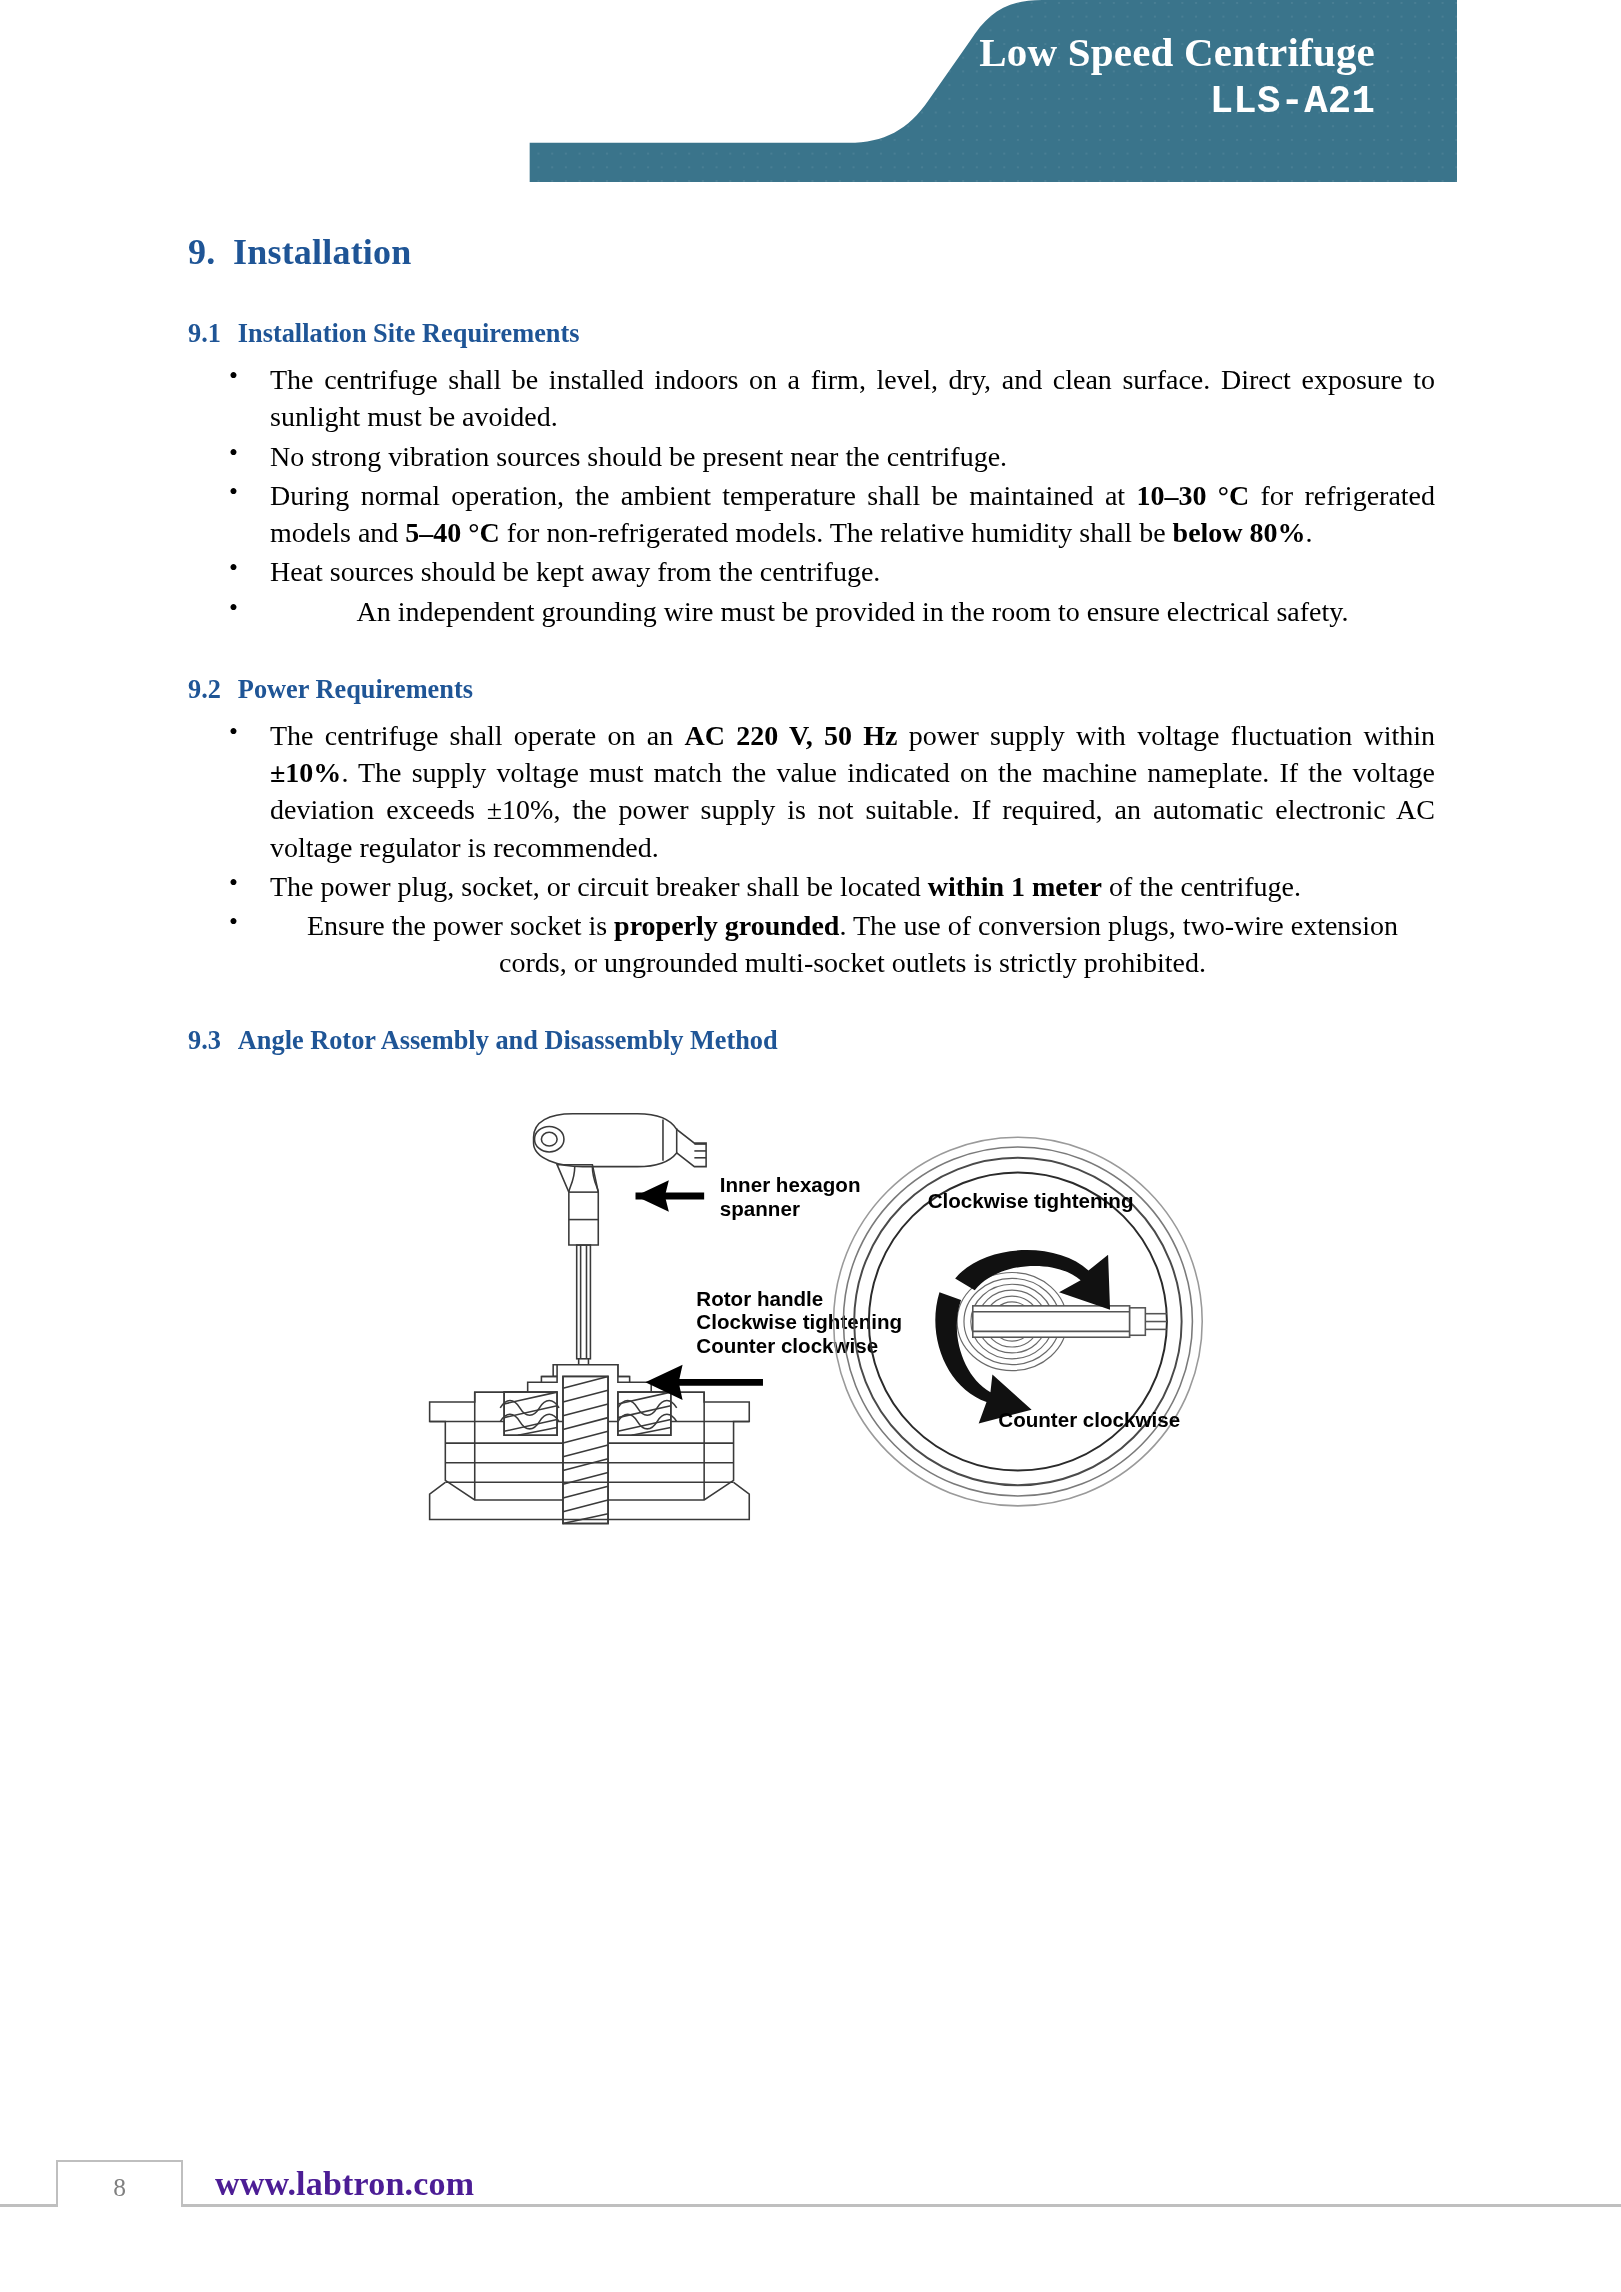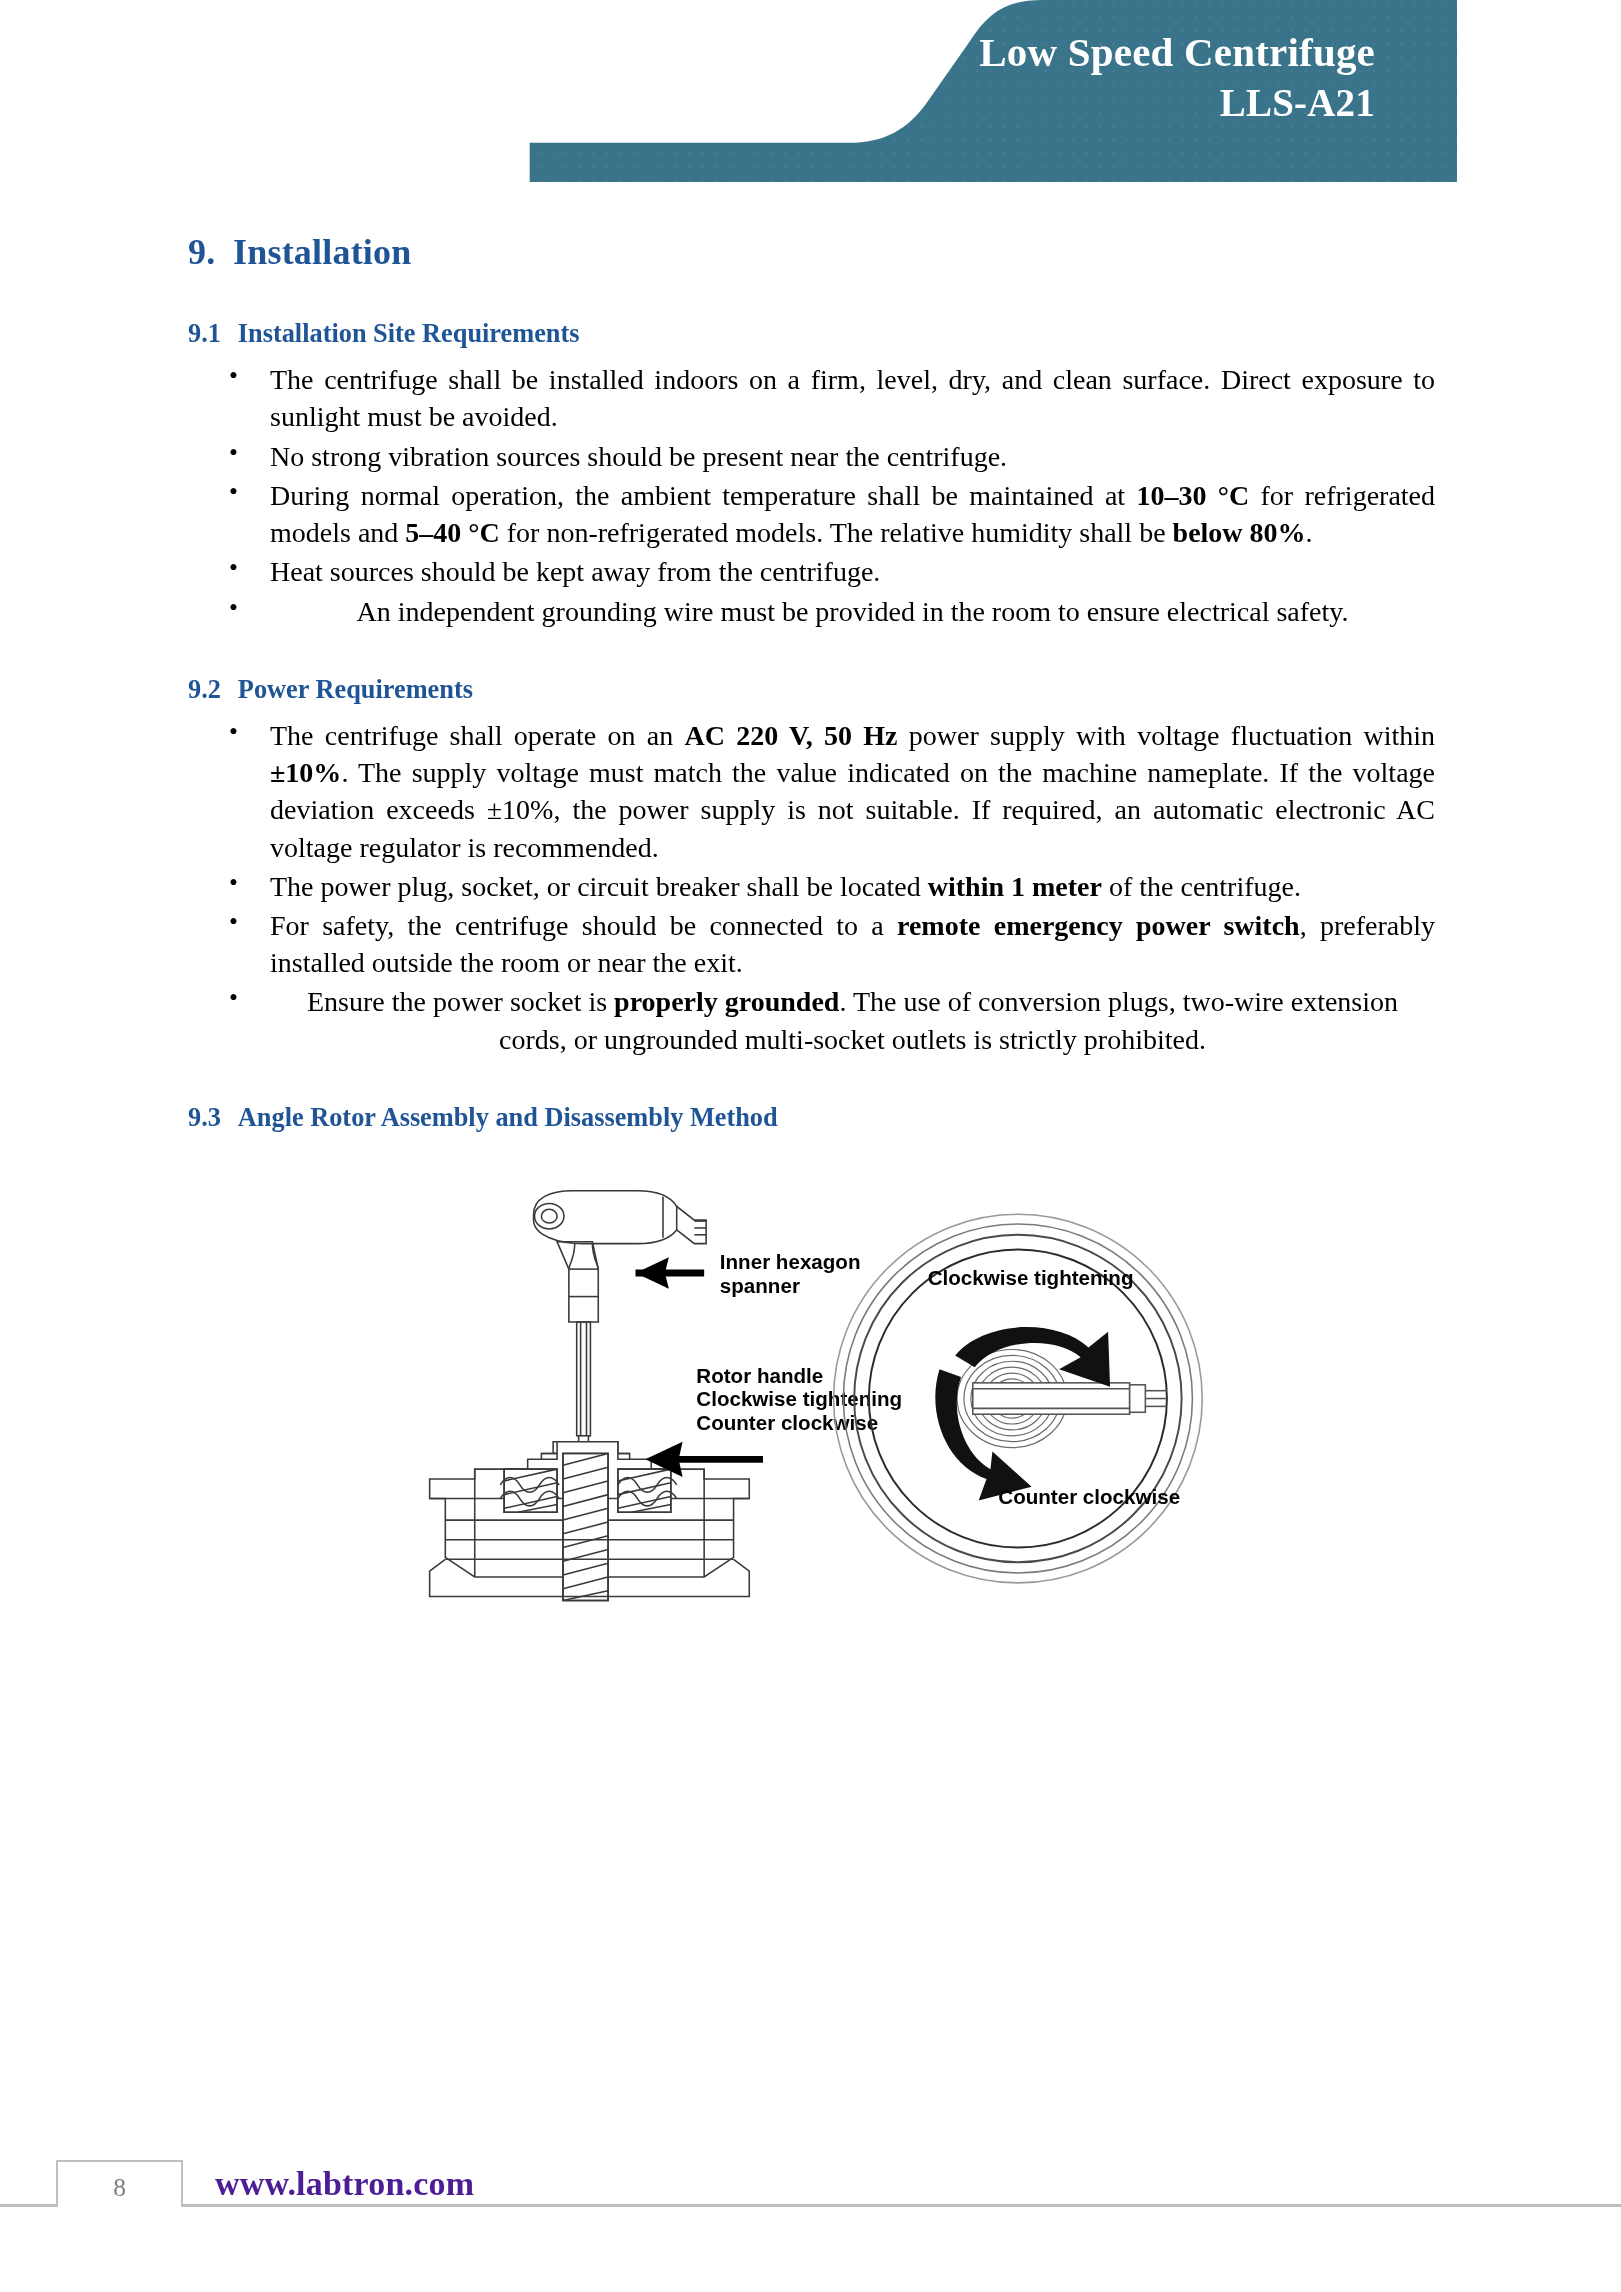--- a/index.html
+++ b/index.html
@@ -25,21 +25,21 @@
   .header-text {
     position: absolute;
     top: 25.5px;
     right: 82px;
     text-align: right;
     color: #ffffff;
     font-weight: bold;
     line-height: 1.28;
   }
   .header-title-1 { font-size: 41px; letter-spacing: 0.2px; white-space: nowrap; }
-  .header-title-2 { font-size: 39px; letter-spacing: 0.2px; white-space: nowrap; }
+  .header-title-2 { font-size: 39px; letter-spacing: 0.2px; white-space: nowrap; font-family: Liberation Mono, monospace; }
 
   
   .content {
     position: absolute;
     top: 196px;
     left: 188px;
     width: 1247px;
   }
 
   h1.section-title {
@@ -202,21 +202,20 @@
     <li><span>An independent grounding wire must be provided in the room to ensure electrical safety.</span></li>
   </ul>
 
   <h2 class="subsection-title">
     <span class="num">9.2</span><span>Power Requirements</span>
   </h2>
 
   <ul class="bullets">
     <li><span>The centrifuge shall operate on an </span><b>AC 220 V, 50 Hz</b><span> power supply with voltage fluctuation within </span><b>±10%</b><span>. The supply voltage must match the value indicated on the machine nameplate. If the voltage deviation exceeds ±10%, the power supply is not suitable. If required, an automatic electronic AC voltage regulator is recommended.</span></li>
     <li><span>The power plug, socket, or circuit breaker shall be located </span><b>within 1 meter</b><span> of the centrifuge.</span></li>
-    <li><span>For safety, the centrifuge should be connected to a </span><b>remote emergency power switch</b><span>, preferably installed outside the room or near the exit.</span></li>
     <li><span>Ensure the power socket is </span><b>properly grounded</b><span>. The use of conversion plugs, two-wire extension cords, or ungrounded multi-socket outlets is strictly prohibited.</span></li>
   </ul>
 
   <h2 class="subsection-title">
     <span class="num">9.3</span><span>Angle Rotor Assembly and Disassembly Method</span>
   </h2>
 
   <div class="figure-wrap">
     <svg width="804" height="451" viewBox="0 0 820 460" xmlns="http://www.w3.org/2000/svg" font-family="Liberation Sans, sans-serif">
 

